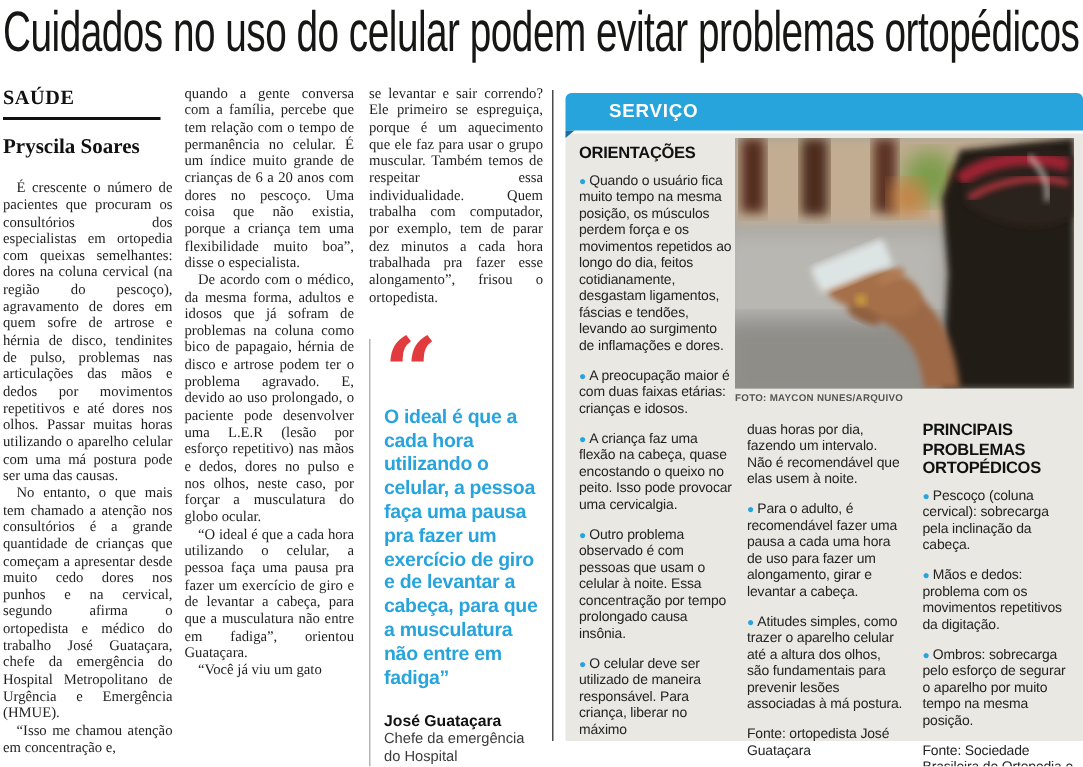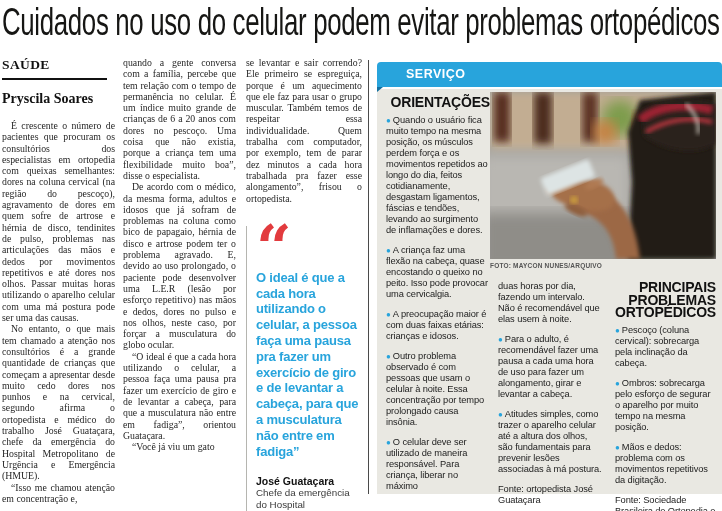--- a/index.html
+++ b/index.html
@@ -49,21 +49,21 @@
   .servico-bg{position:absolute;left:0;right:0;top:27px;bottom:0;background:var(--box_bg);}
   .servico-bar{position:absolute;left:0;right:0;top:0;height:25px;background:var(--accent_blue);
                border-radius:4px 4px 0 0;color:#fff;font-weight:bold;font-size:12.5px;
                letter-spacing:.5px;line-height:25px;padding-left:29px;}
   .servico-bar::after{content:"";position:absolute;left:0;top:25px;
                border-top:5px solid var(--accent_blue_dark);border-right:6px solid transparent;}
   .sv-col{position:absolute;font-size:9.3px;line-height:11px;letter-spacing:-.1px;color:#222;}
   .sv-colA{left:9px;top:34px;width:104px;}
   .sv-colB{left:121px;top:219px;width:105px;}
   .sv-colC{left:238px;top:219px;width:101px;}
-  .sv-title{font-weight:bold;font-size:14px;line-height:12.5px;color:#111;margin-bottom:6px;letter-spacing:-.2px;text-align:right;}
+  .sv-title{font-weight:bold;font-size:11px;line-height:12.5px;color:#111;margin-bottom:6px;letter-spacing:-.2px;}
   .sv p{margin-bottom:9px;}
   .sv p.bullet::before{content:"● ";color:var(--accent_blue);font-size:8px;}
   .sv p.fonte{margin-top:3px;}
 
   
   .photo{position:absolute;left:113px;top:30px;width:226px;height:167px;overflow:hidden;background:#9a9894;}
   .photo svg{display:block;}
   .credit{position:absolute;left:113px;top:200px;font-weight:bold;font-size:6.5px;
           letter-spacing:.2px;color:#555;}
 </style>
@@ -104,22 +104,22 @@
 
   <div class="servico sv">
     <div class="servico-bg"></div>
     <div class="servico-bar">
       <span>SERVIÇO</span>
     </div>
 
     <div class="sv-col sv-colA">
       <div class="sv-title">ORIENTAÇÕES</div>
       <p class="bullet">Quando o usuário fica muito tempo na mesma posição, os músculos perdem força e os movimentos repetidos ao longo do dia, feitos cotidianamente, desgastam ligamentos, fáscias e tendões, levando ao surgimento de inflamações e dores.</p>
+      <p class="bullet">A preocupação maior é com duas faixas etárias: crianças e idosos.</p>
       <p class="bullet">A criança faz uma flexão na cabeça, quase encostando o queixo no peito. Isso pode provocar uma cervicalgia.</p>
-      <p class="bullet">A preocupação maior é com duas faixas etárias: crianças e idosos.</p>
       <p class="bullet">Outro problema observado é com pessoas que usam o celular à noite. Essa concentração por tempo prolongado causa insônia.</p>
       <p class="bullet">O celular deve ser utilizado de maneira responsável. Para criança, liberar no máximo</p>
     </div>
 
     <div class="photo">
       <svg width="226" height="167" viewBox="0 0 226 167" xmlns="http://www.w3.org/2000/svg">
         <defs>
           <filter id="b2">
               <feGaussianBlur stdDeviation="2"></feGaussianBlur>
             </filter>
@@ -167,19 +167,19 @@
     <div class="sv-col sv-colB">
       <p>duas horas por dia, fazendo um intervalo. Não é recomendável que elas usem à noite.</p>
       <p class="bullet">Para o adulto, é recomendável fazer uma pausa a cada uma hora de uso para fazer um alongamento, girar e levantar a cabeça.</p>
       <p class="bullet">Atitudes simples, como trazer o aparelho celular até a altura dos olhos, são fundamentais para prevenir lesões associadas à má postura.</p>
       <p class="fonte">Fonte: ortopedista José Guataçara</p>
     </div>
 
     <div class="sv-col sv-colC">
       <div class="sv-title">PRINCIPAIS PROBLEMAS ORTOPÉDICOS</div>
       <p class="bullet">Pescoço (coluna cervical): sobrecarga pela inclinação da cabeça.</p>
+      <p class="bullet">Mãos e dedos: problema com os movimentos repetitivos da digitação.</p>
       <p class="bullet">Ombros: sobrecarga pelo esforço de segurar o aparelho por muito tempo na mesma posição.</p>
-      <p class="bullet">Mãos e dedos: problema com os movimentos repetitivos da digitação.</p>
       <p class="fonte">Fonte: Sociedade Brasileira de Ortopedia e Traumatologia – SBOT</p>
     </div>
   </div>
 
 </div>
 
 </body></html>

